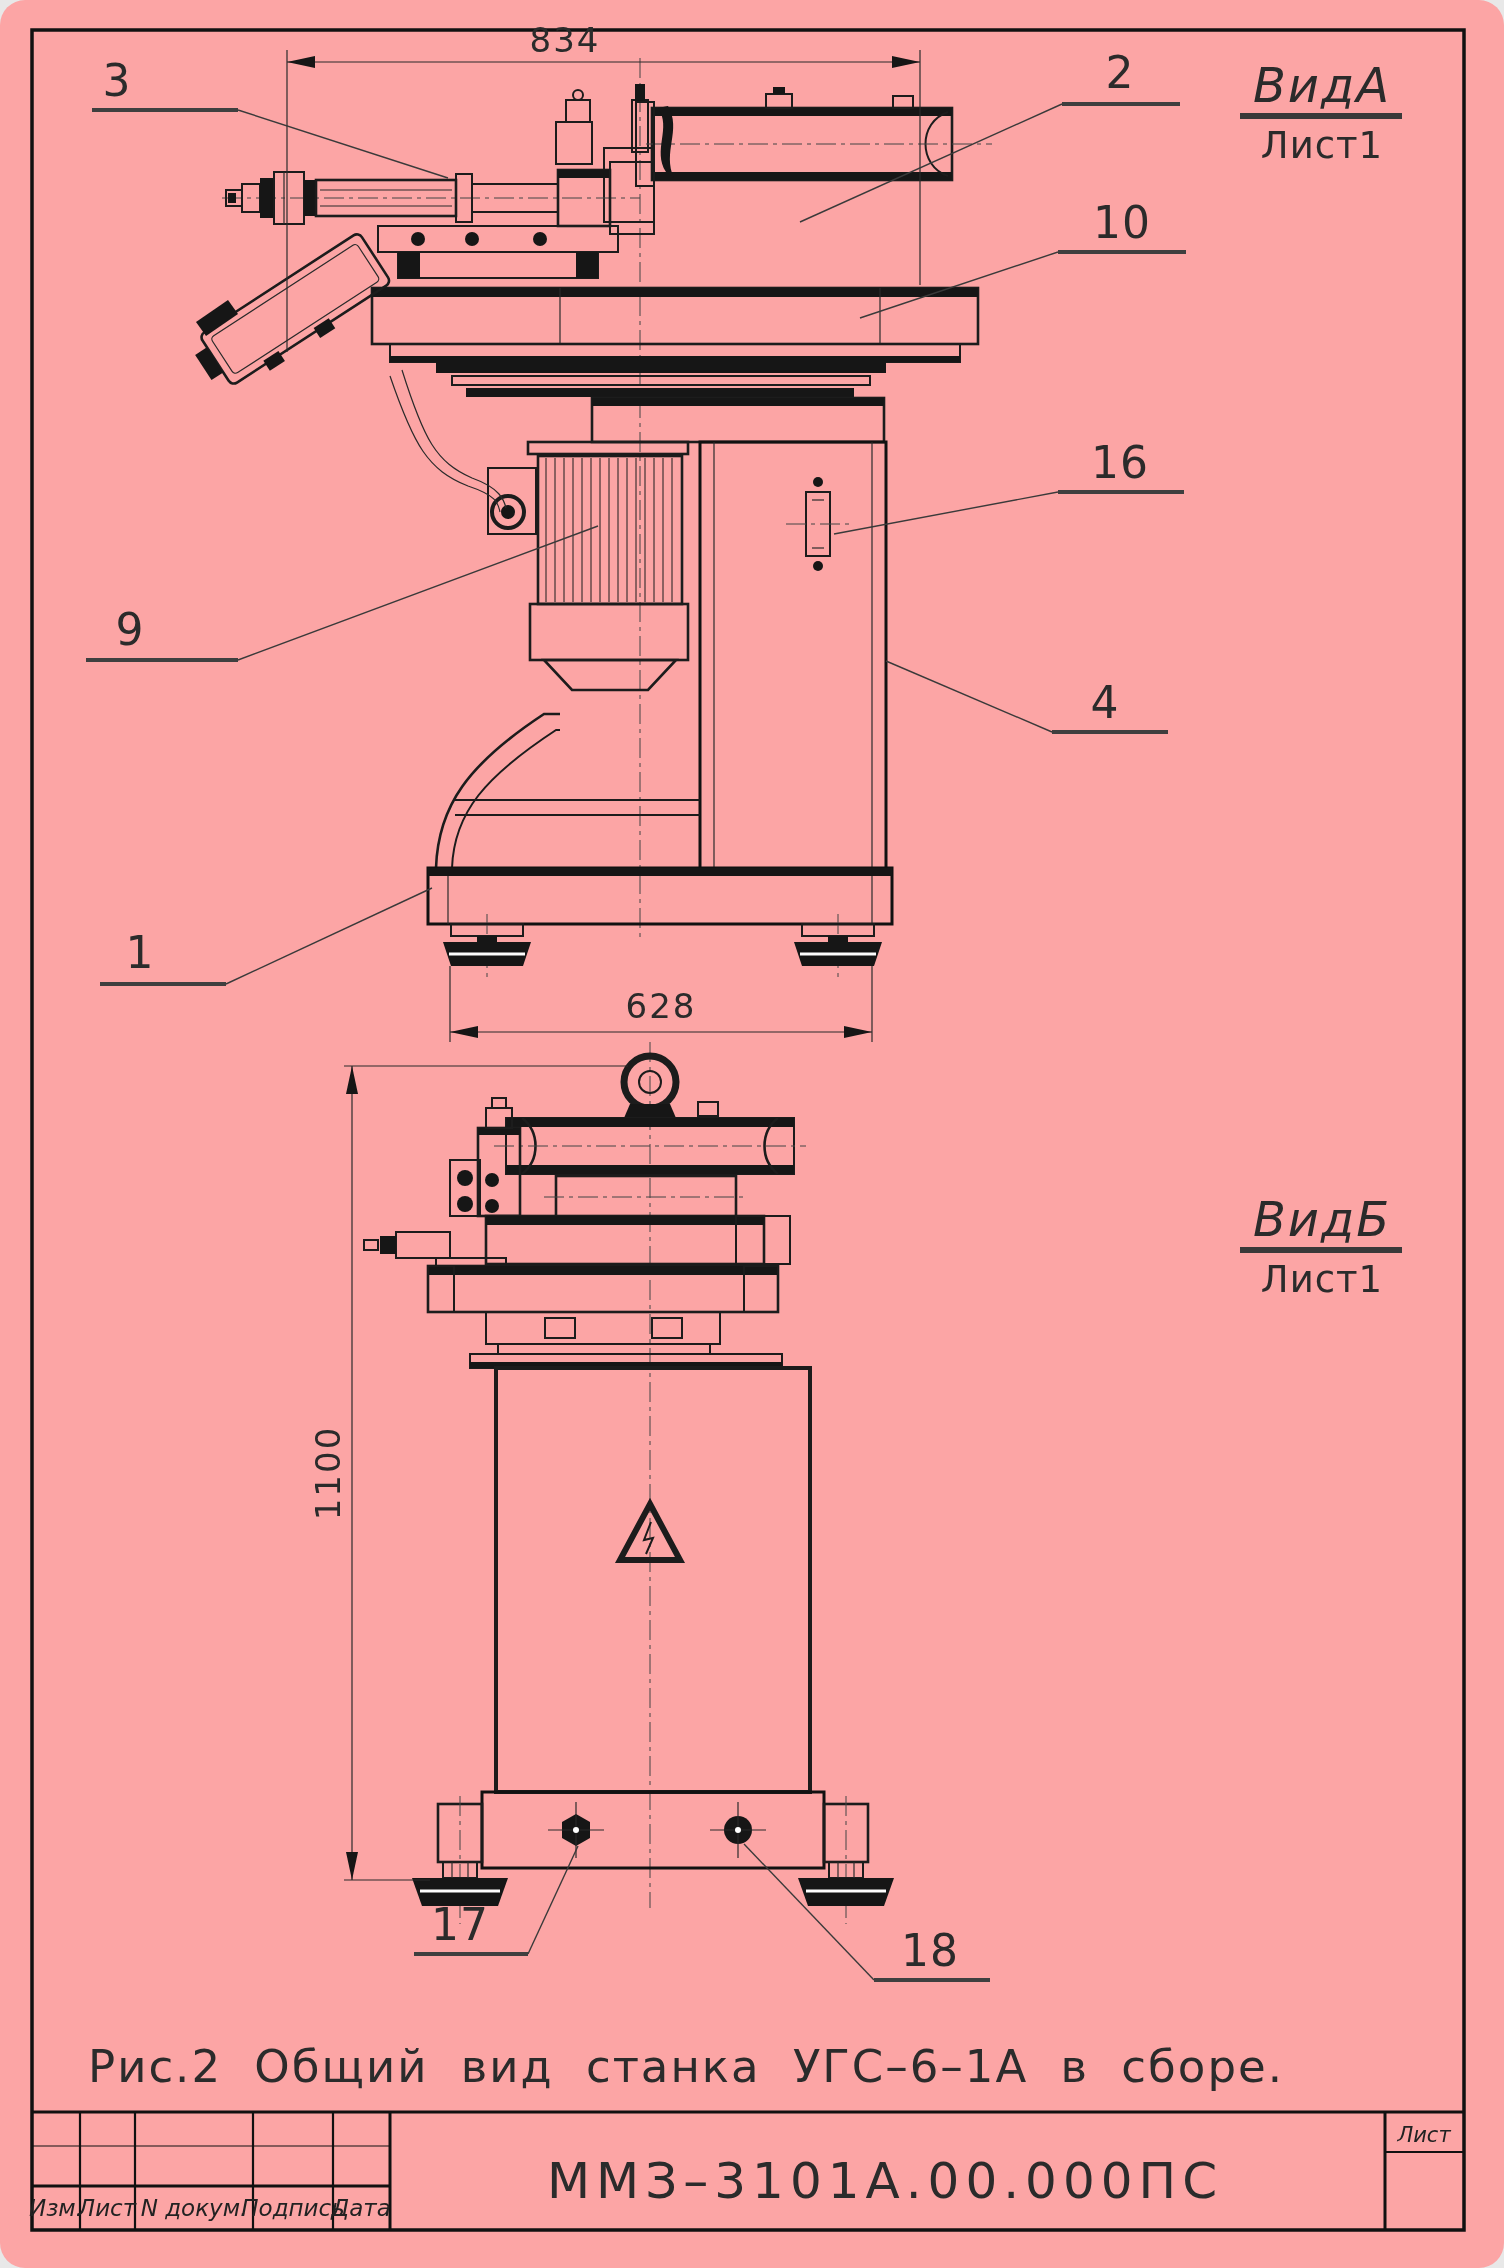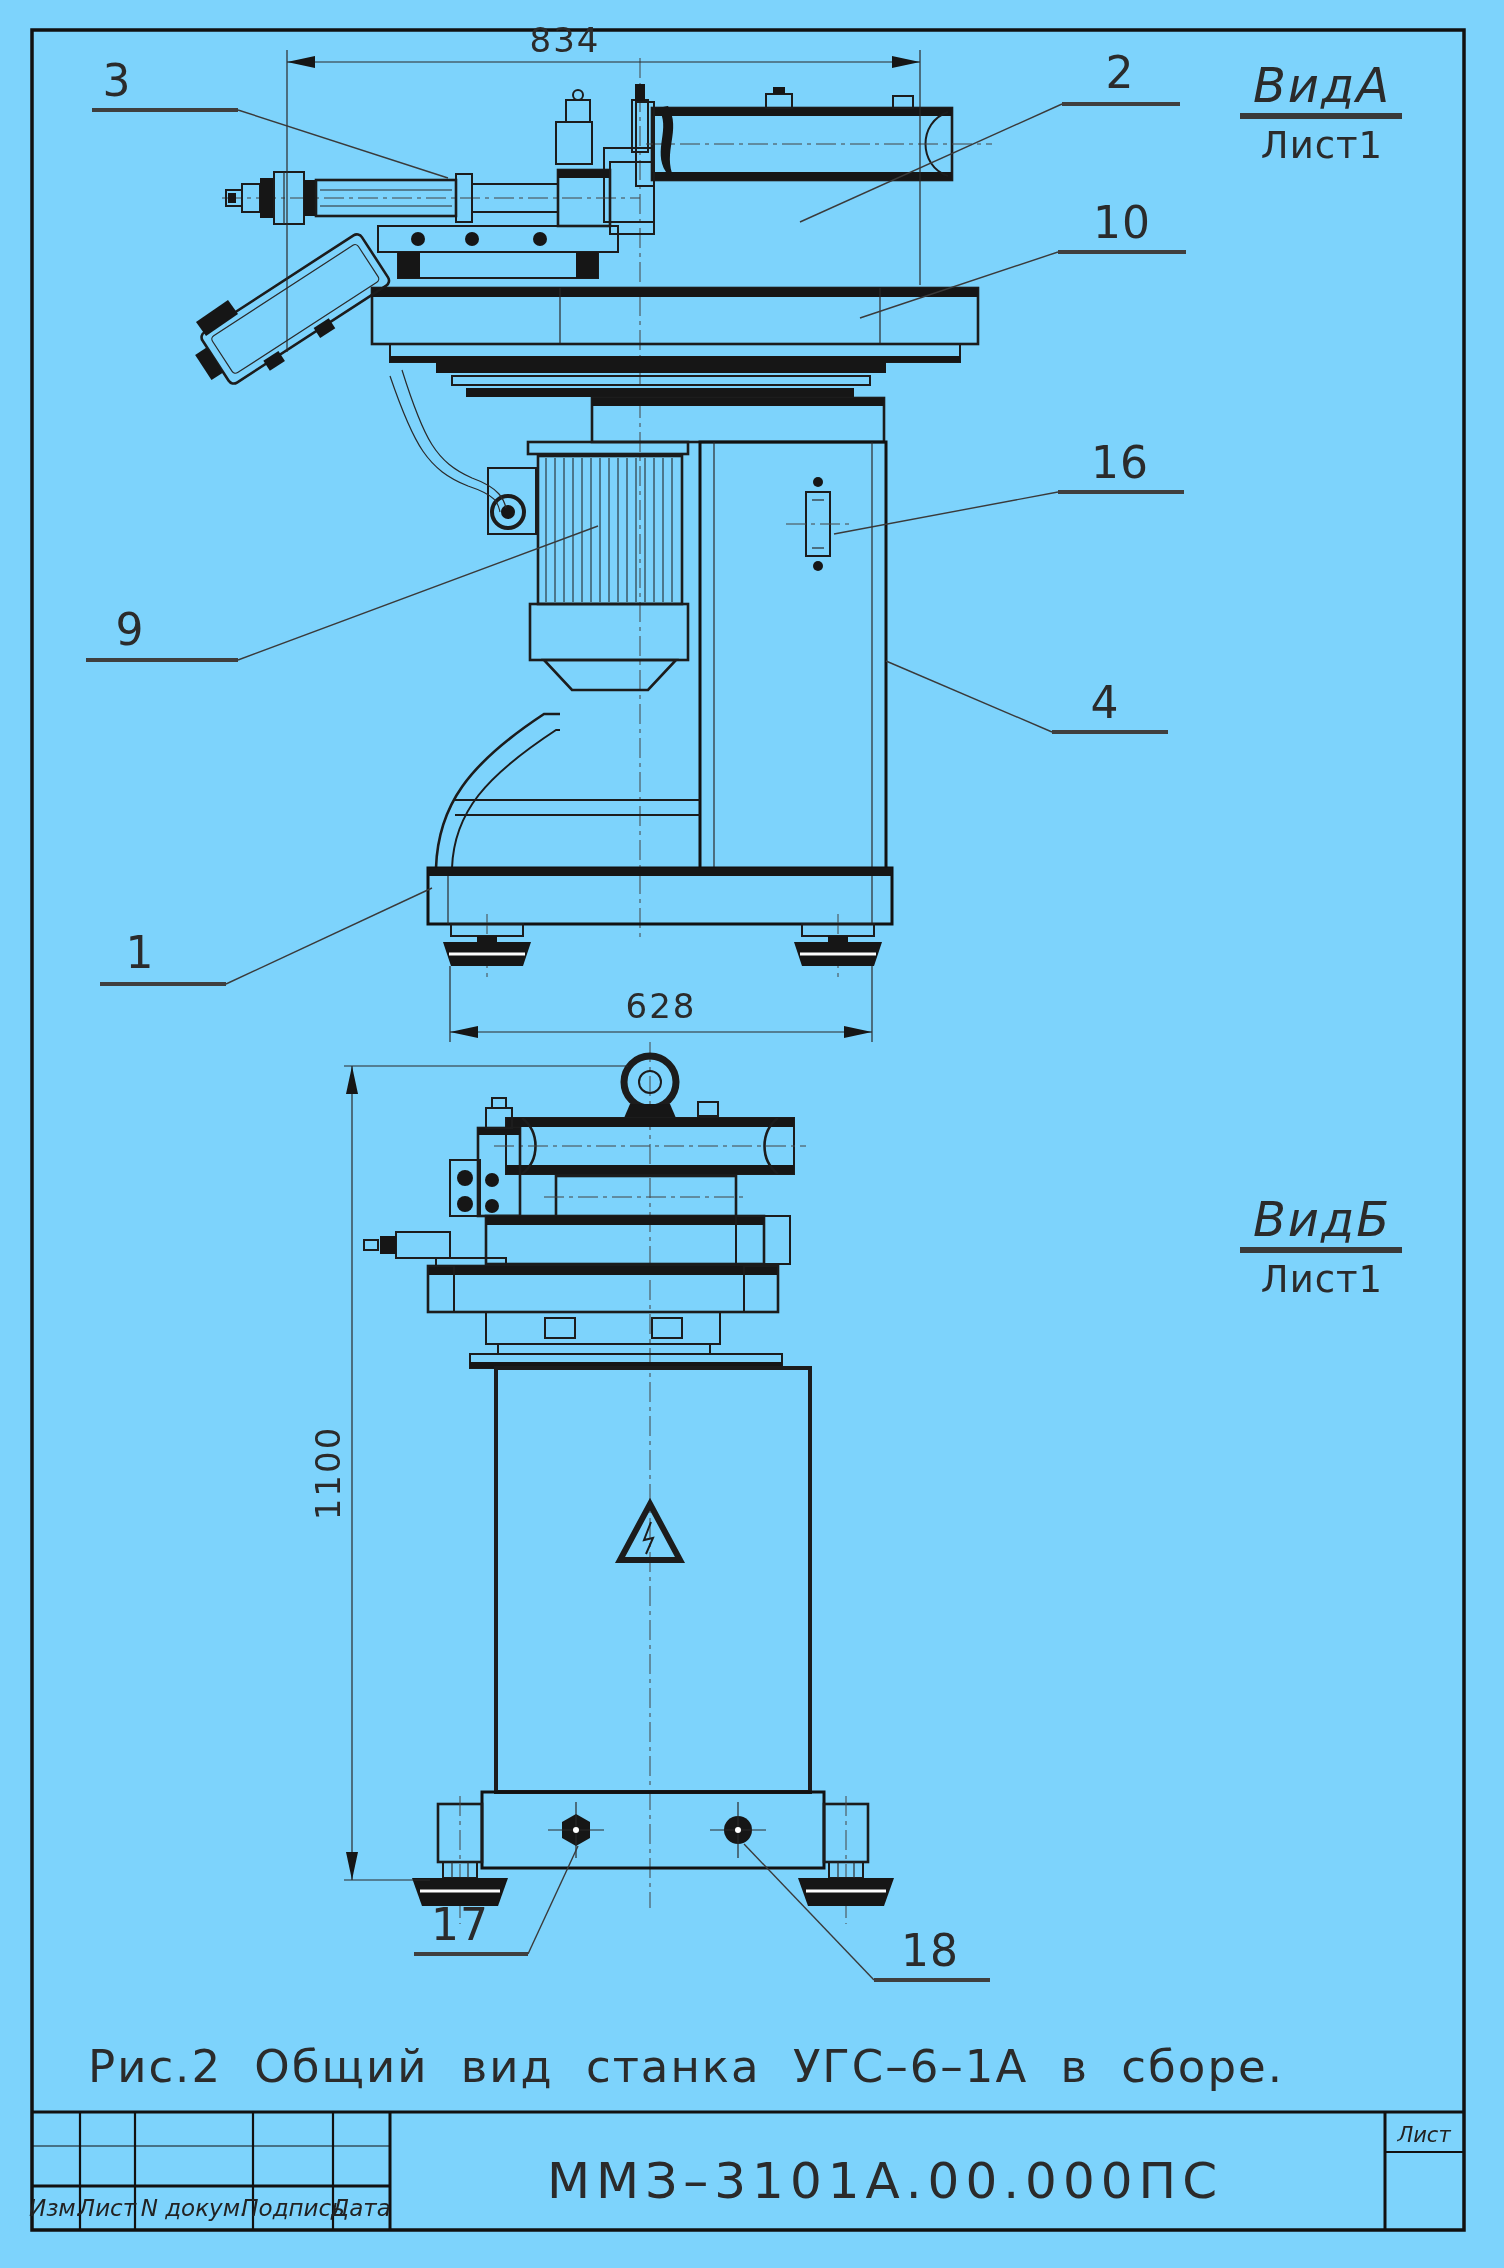--- a/index.html
+++ b/index.html
@@ -1,17 +1,17 @@
 <!DOCTYPE html>
 <html><head>
 <meta charset="utf-8">
 <style>
   html,body{margin:0;padding:0;background:#e8e8e8;}
-  .sheet{position:relative;width:1504px;height:2268px;background:#7dd3fc;margin:0 auto;overflow:hidden;
-         font-family:"DejaVu Sans","Liberation Sans",sans-serif;}
+  .sheet{position:relative;width:1504px;height:2268px;background:#fca5a5;margin:0 auto;overflow:hidden;
+         font-family:"DejaVu Sans","Liberation Sans",sans-serif;border-radius:25px;}
   svg{position:absolute;left:0;top:0;}
   .ln{stroke:#1c1c1c;stroke-width:2;fill:none;}
   .ln25{stroke:#1c1c1c;stroke-width:2.6;fill:none;}
   .lnthick{stroke:#1c1c1c;stroke-width:4;fill:none;}
   .thin{stroke:#2a2a2a;stroke-width:1.2;fill:none;}
   .lead{stroke:#3a3a3a;stroke-width:1.4;fill:none;}
   .under{stroke:#3f3f3f;stroke-width:4;fill:none;}
   .blk{fill:#161616;stroke:none;}
   .cl{stroke:#444;stroke-width:1;fill:none;stroke-dasharray:20 5 4 5;}
   .rib{stroke:#1c1c1c;stroke-width:1;fill:none;}

